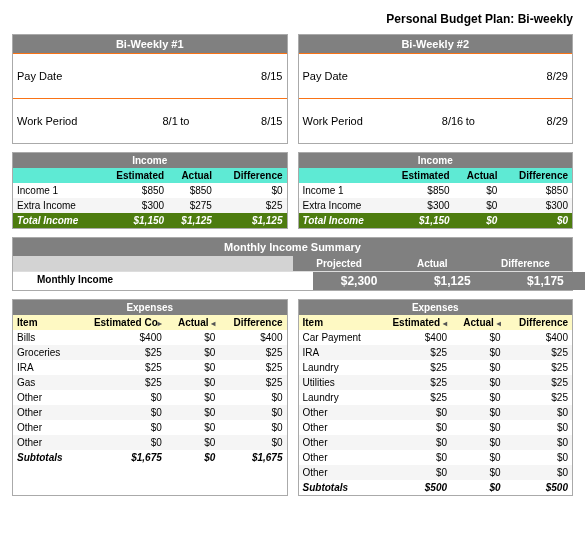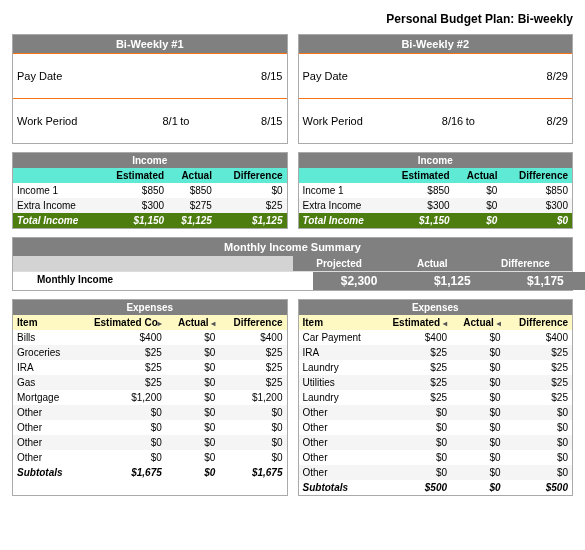--- a/index.html
+++ b/index.html
@@ -356,26 +356,20 @@
             <td>$0</td>
             <td>$25</td>
           </tr>
         <tr>
             <td>Gas</td>
             <td>$25</td>
             <td>$0</td>
             <td>$25</td>
           </tr>
         <tr>
-            <td>Mortgage</td>
-            <td>$1,200</td>
-            <td>$0</td>
-            <td>$1,200</td>
-          </tr>
-        <tr>
             <td>Other</td>
             <td>$0</td>
             <td>$0</td>
             <td>$0</td>
           </tr>
         <tr>
             <td>Other</td>
             <td>$0</td>
             <td>$0</td>
             <td>$0</td>

